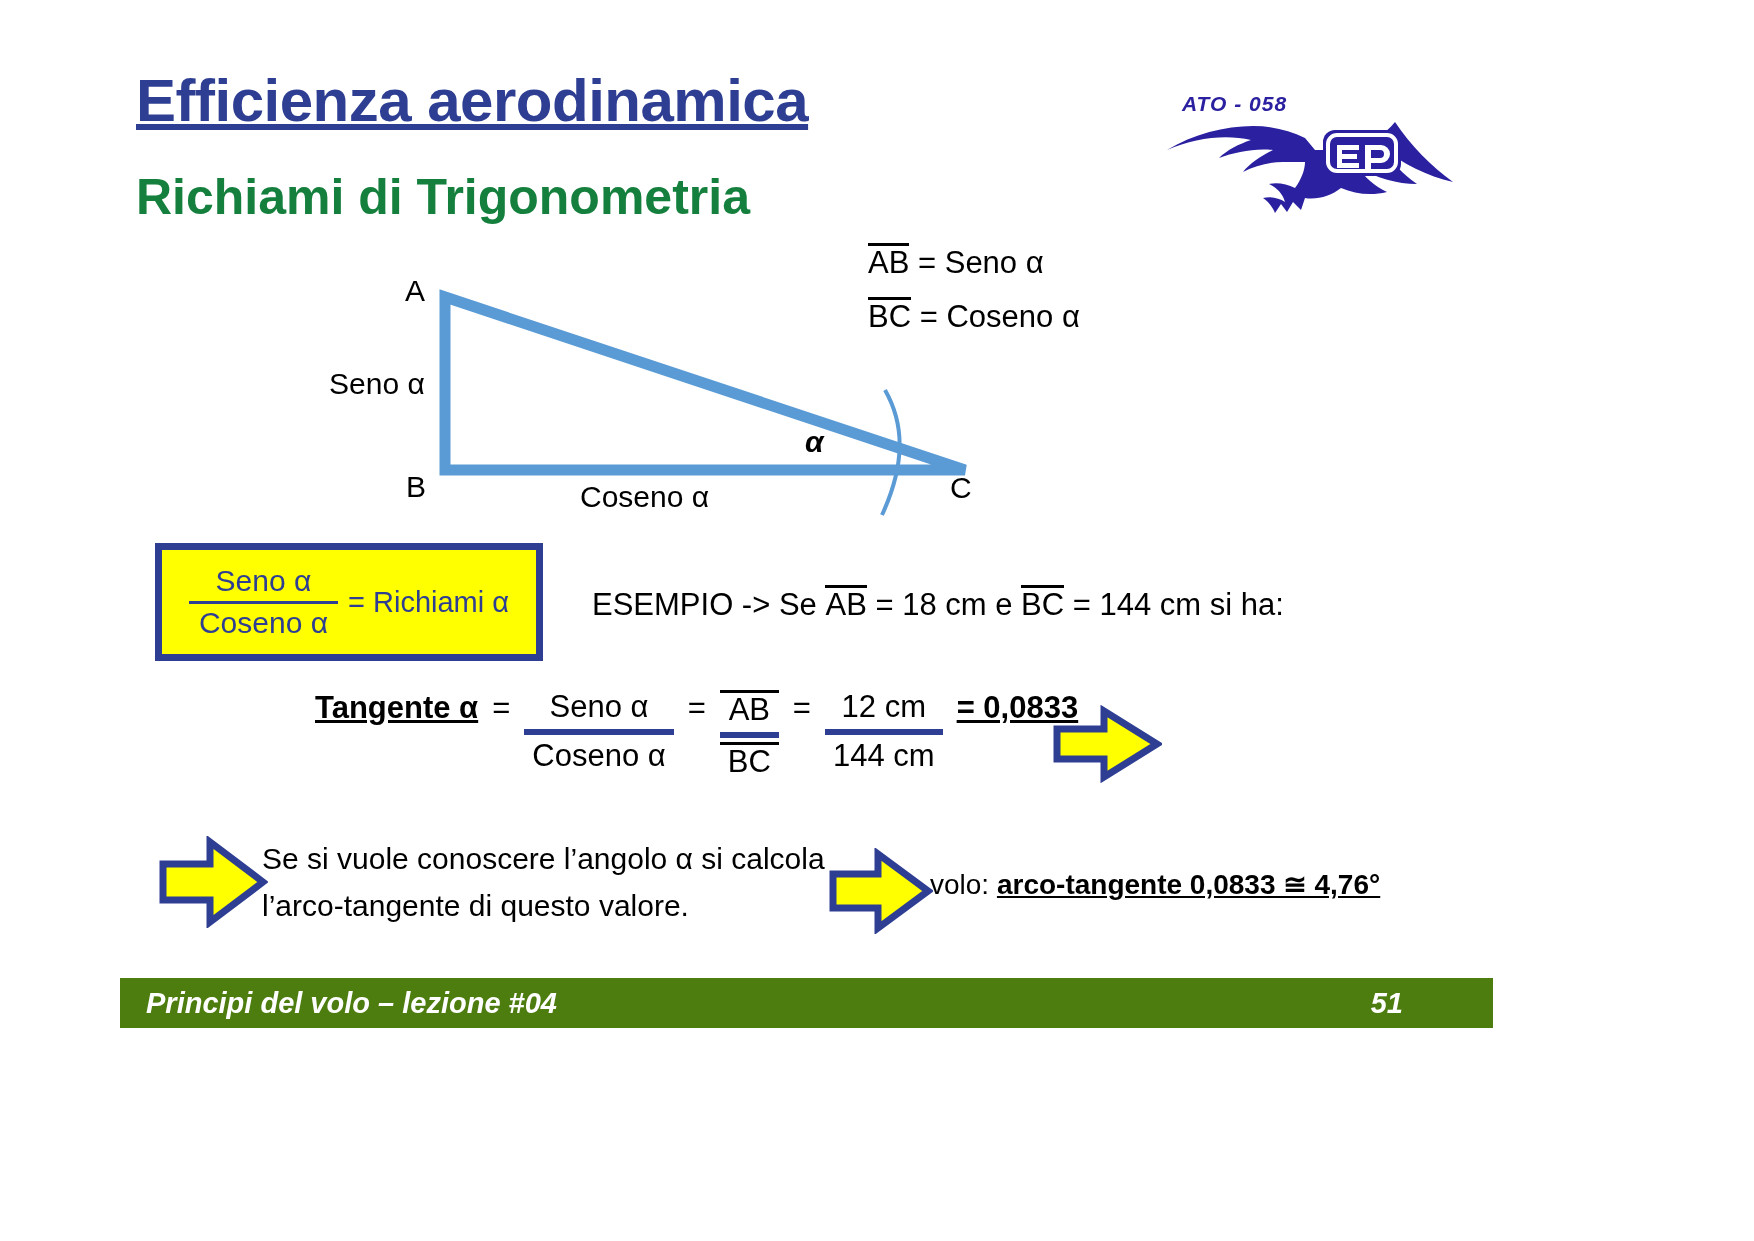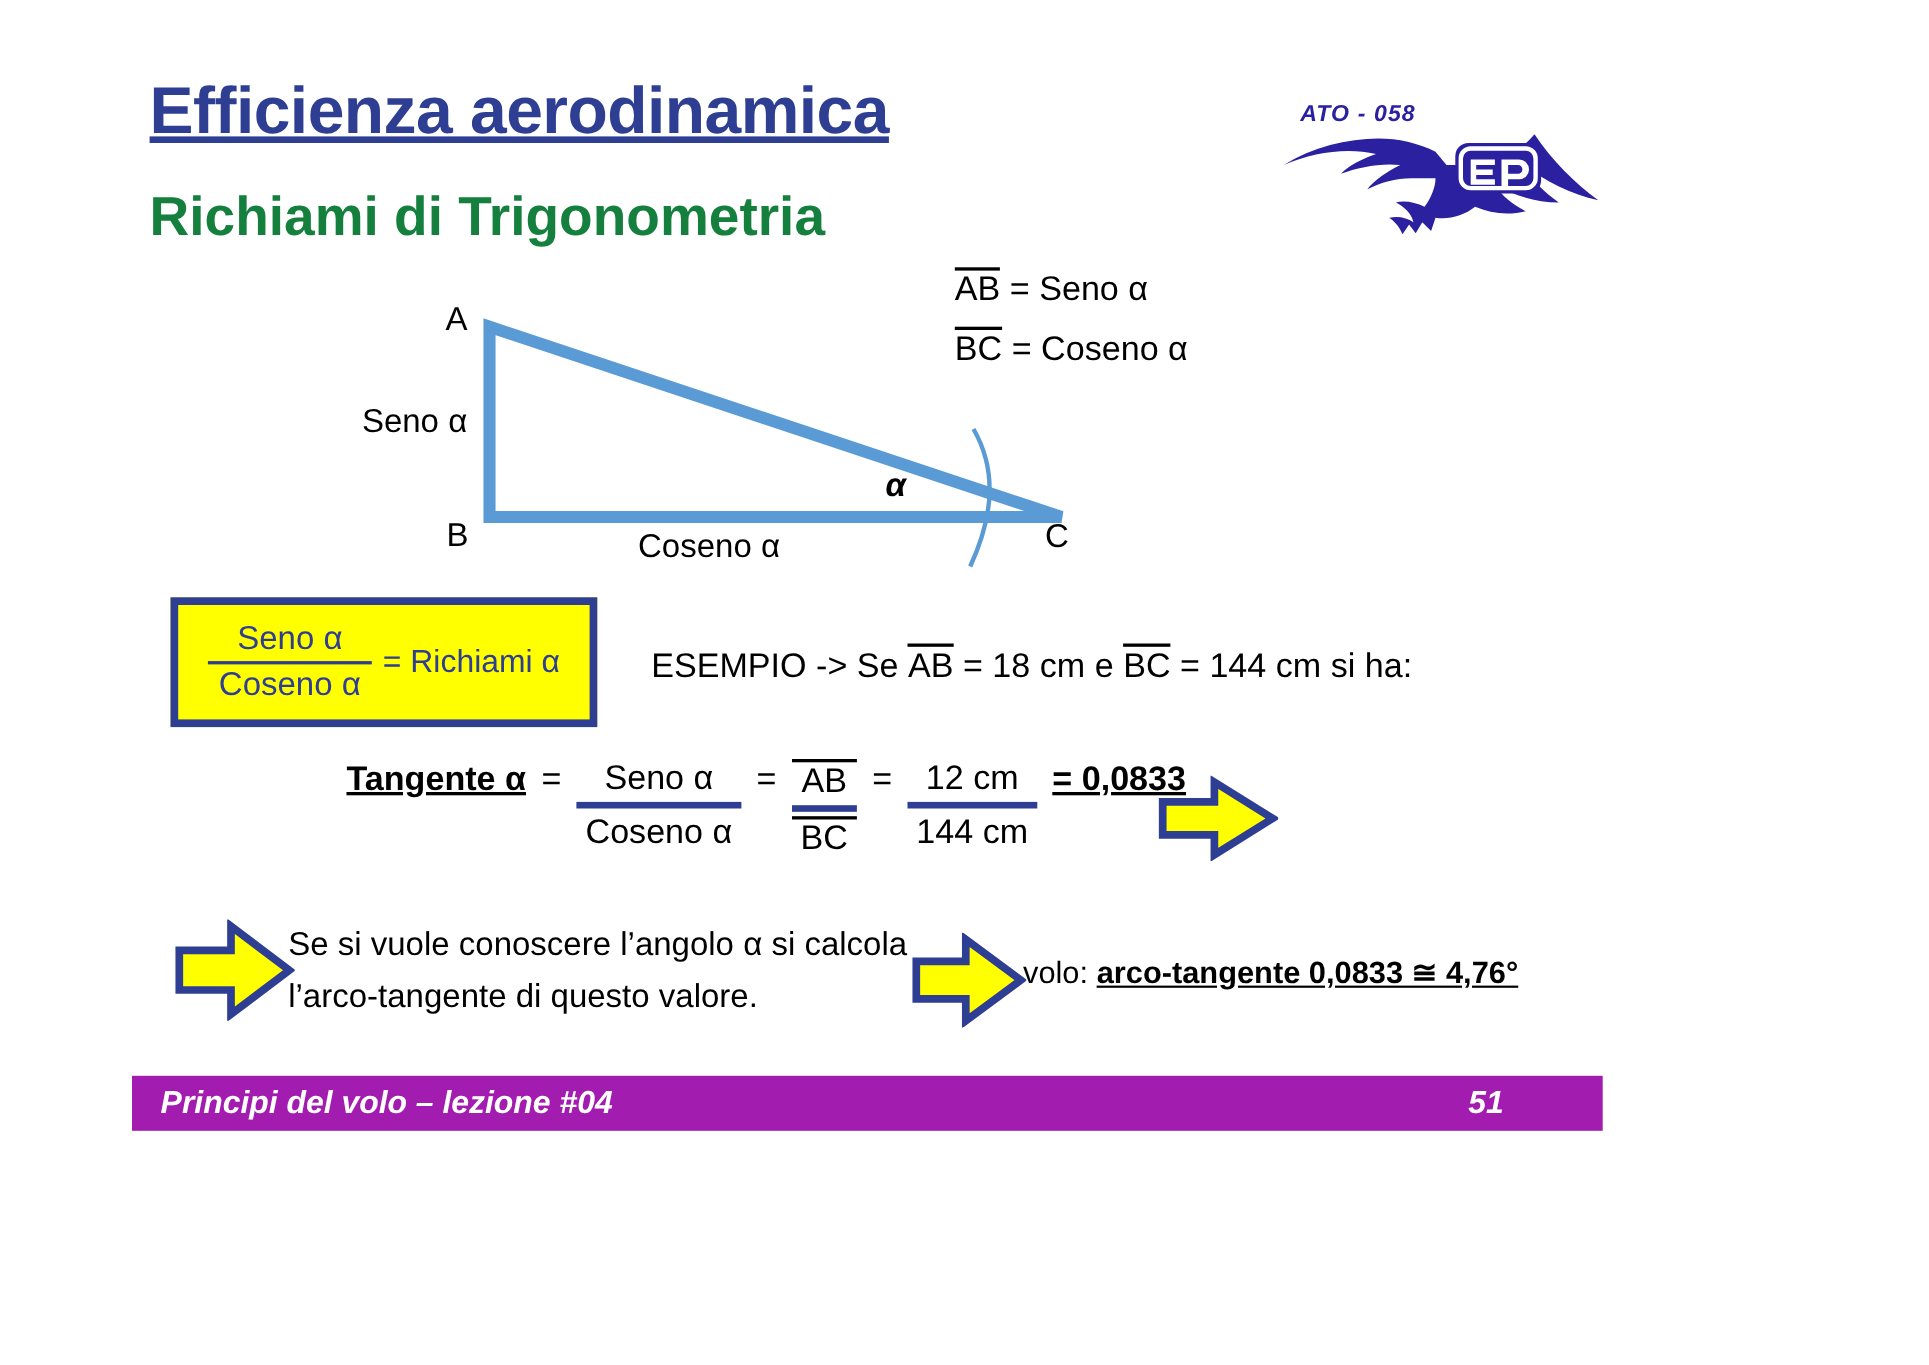--- a/index.html
+++ b/index.html
@@ -94,21 +94,22 @@
   }
   .note2{
     position:absolute;left:930px;top:868px;
     font-size:28px;color:#000;white-space:nowrap;
   }
   .note2 b{font-weight:bold;text-decoration:underline;}
 
   
   .footer{
     position:absolute;left:120px;top:978px;width:1337px;height:50px;
-    background:#a21caf;
+    background:#4d7c0f;
+    padding-left:36px;
   }
   .footer-title{
     position:absolute;left:26px;top:9px;
     font-size:29px;font-weight:bold;font-style:italic;color:#ffffff;white-space:nowrap;
   }
   .footer-page{
     position:absolute;right:90px;top:9px;
     font-size:29px;font-weight:bold;font-style:italic;color:#ffffff;
   }
 </style>

